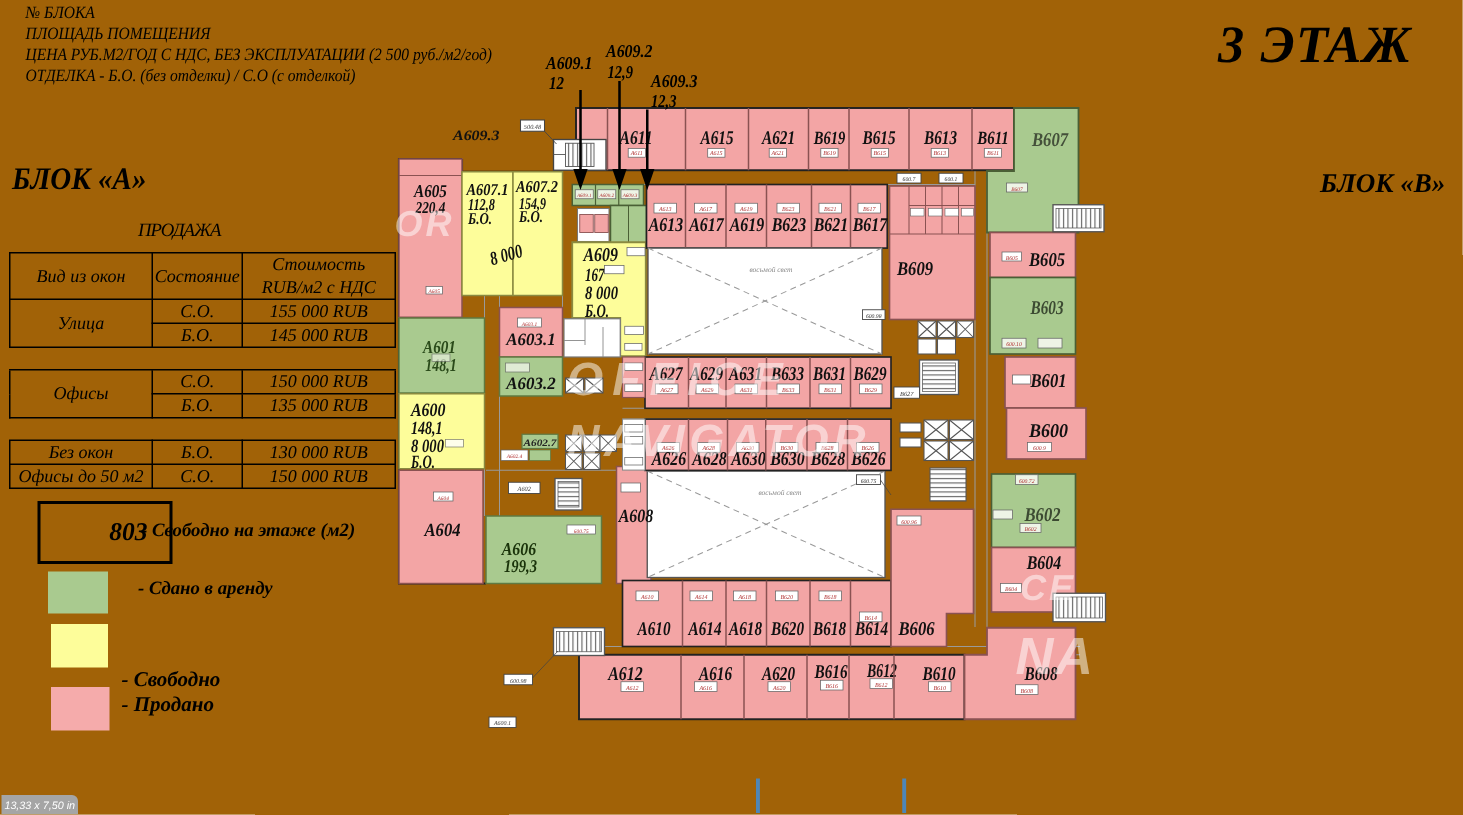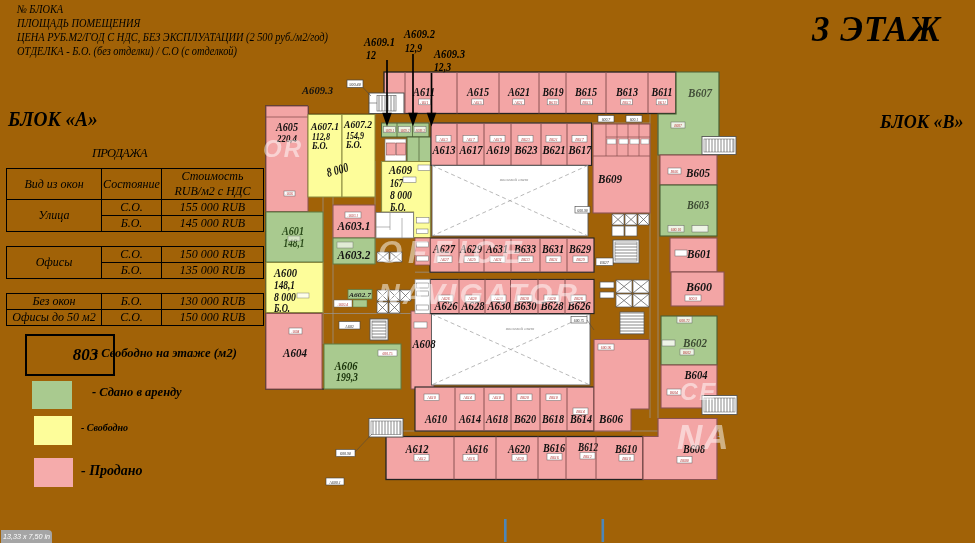--- a/index.html
+++ b/index.html
@@ -73,21 +73,21 @@
   </tbody>
     </table>
 
   <div class="abs" style="left:25px;top:334px;width:55px;height:38px;border:2px solid #000;text-align:center;line-height:38px;font-size:17px;font-weight:bold;padding-left:31px;">803</div>
   <div class="abs" style="left:94px;top:346px;font-size:12.5px;font-weight:bold;">- Свободно на этаже (м2)</div>
 
   <div class="abs" style="left:32px;top:381px;width:40px;height:28px;background:#a9ca8f;"></div>
   <div class="abs" style="left:68px;top:385px;font-size:12.5px;font-weight:bold;margin-left:24px;">- Сдано в аренду</div>
 
   <div class="abs" style="left:34px;top:416px;width:38px;height:29px;background:#fdfd9a;"></div>
-  <div class="abs" style="left:81px;top:422px;font-size:10px;font-weight:bold;">- Свободно</div>
+  <div class="abs" style="left:81px;top:446px;font-size:14px;font-weight:bold;">- Свободно</div>
 
   <div class="abs" style="left:34px;top:458px;width:39px;height:29px;background:#f5abab;"></div>
   <div class="abs" style="left:81px;top:463px;font-size:14px;font-weight:bold;">- Продано</div>
 
   <div class="abs" style="left:1px;top:530px;width:51px;height:13px;background:#a5a5a5;border-radius:0 4px 0 0;color:#fff;font-family:'Liberation Sans',sans-serif;font-size:7.2px;line-height:13px;text-align:center;white-space:nowrap;">13,33 x 7,50 in</div>
 
   <svg class="abs" style="left:0;top:0;" width="975" height="543" viewBox="0 0 975 543">
     <defs>
       <pattern id="stairV" width="3" height="8" patternUnits="userSpaceOnUse">
         <rect width="3" height="8" fill="#fff"></rect>

